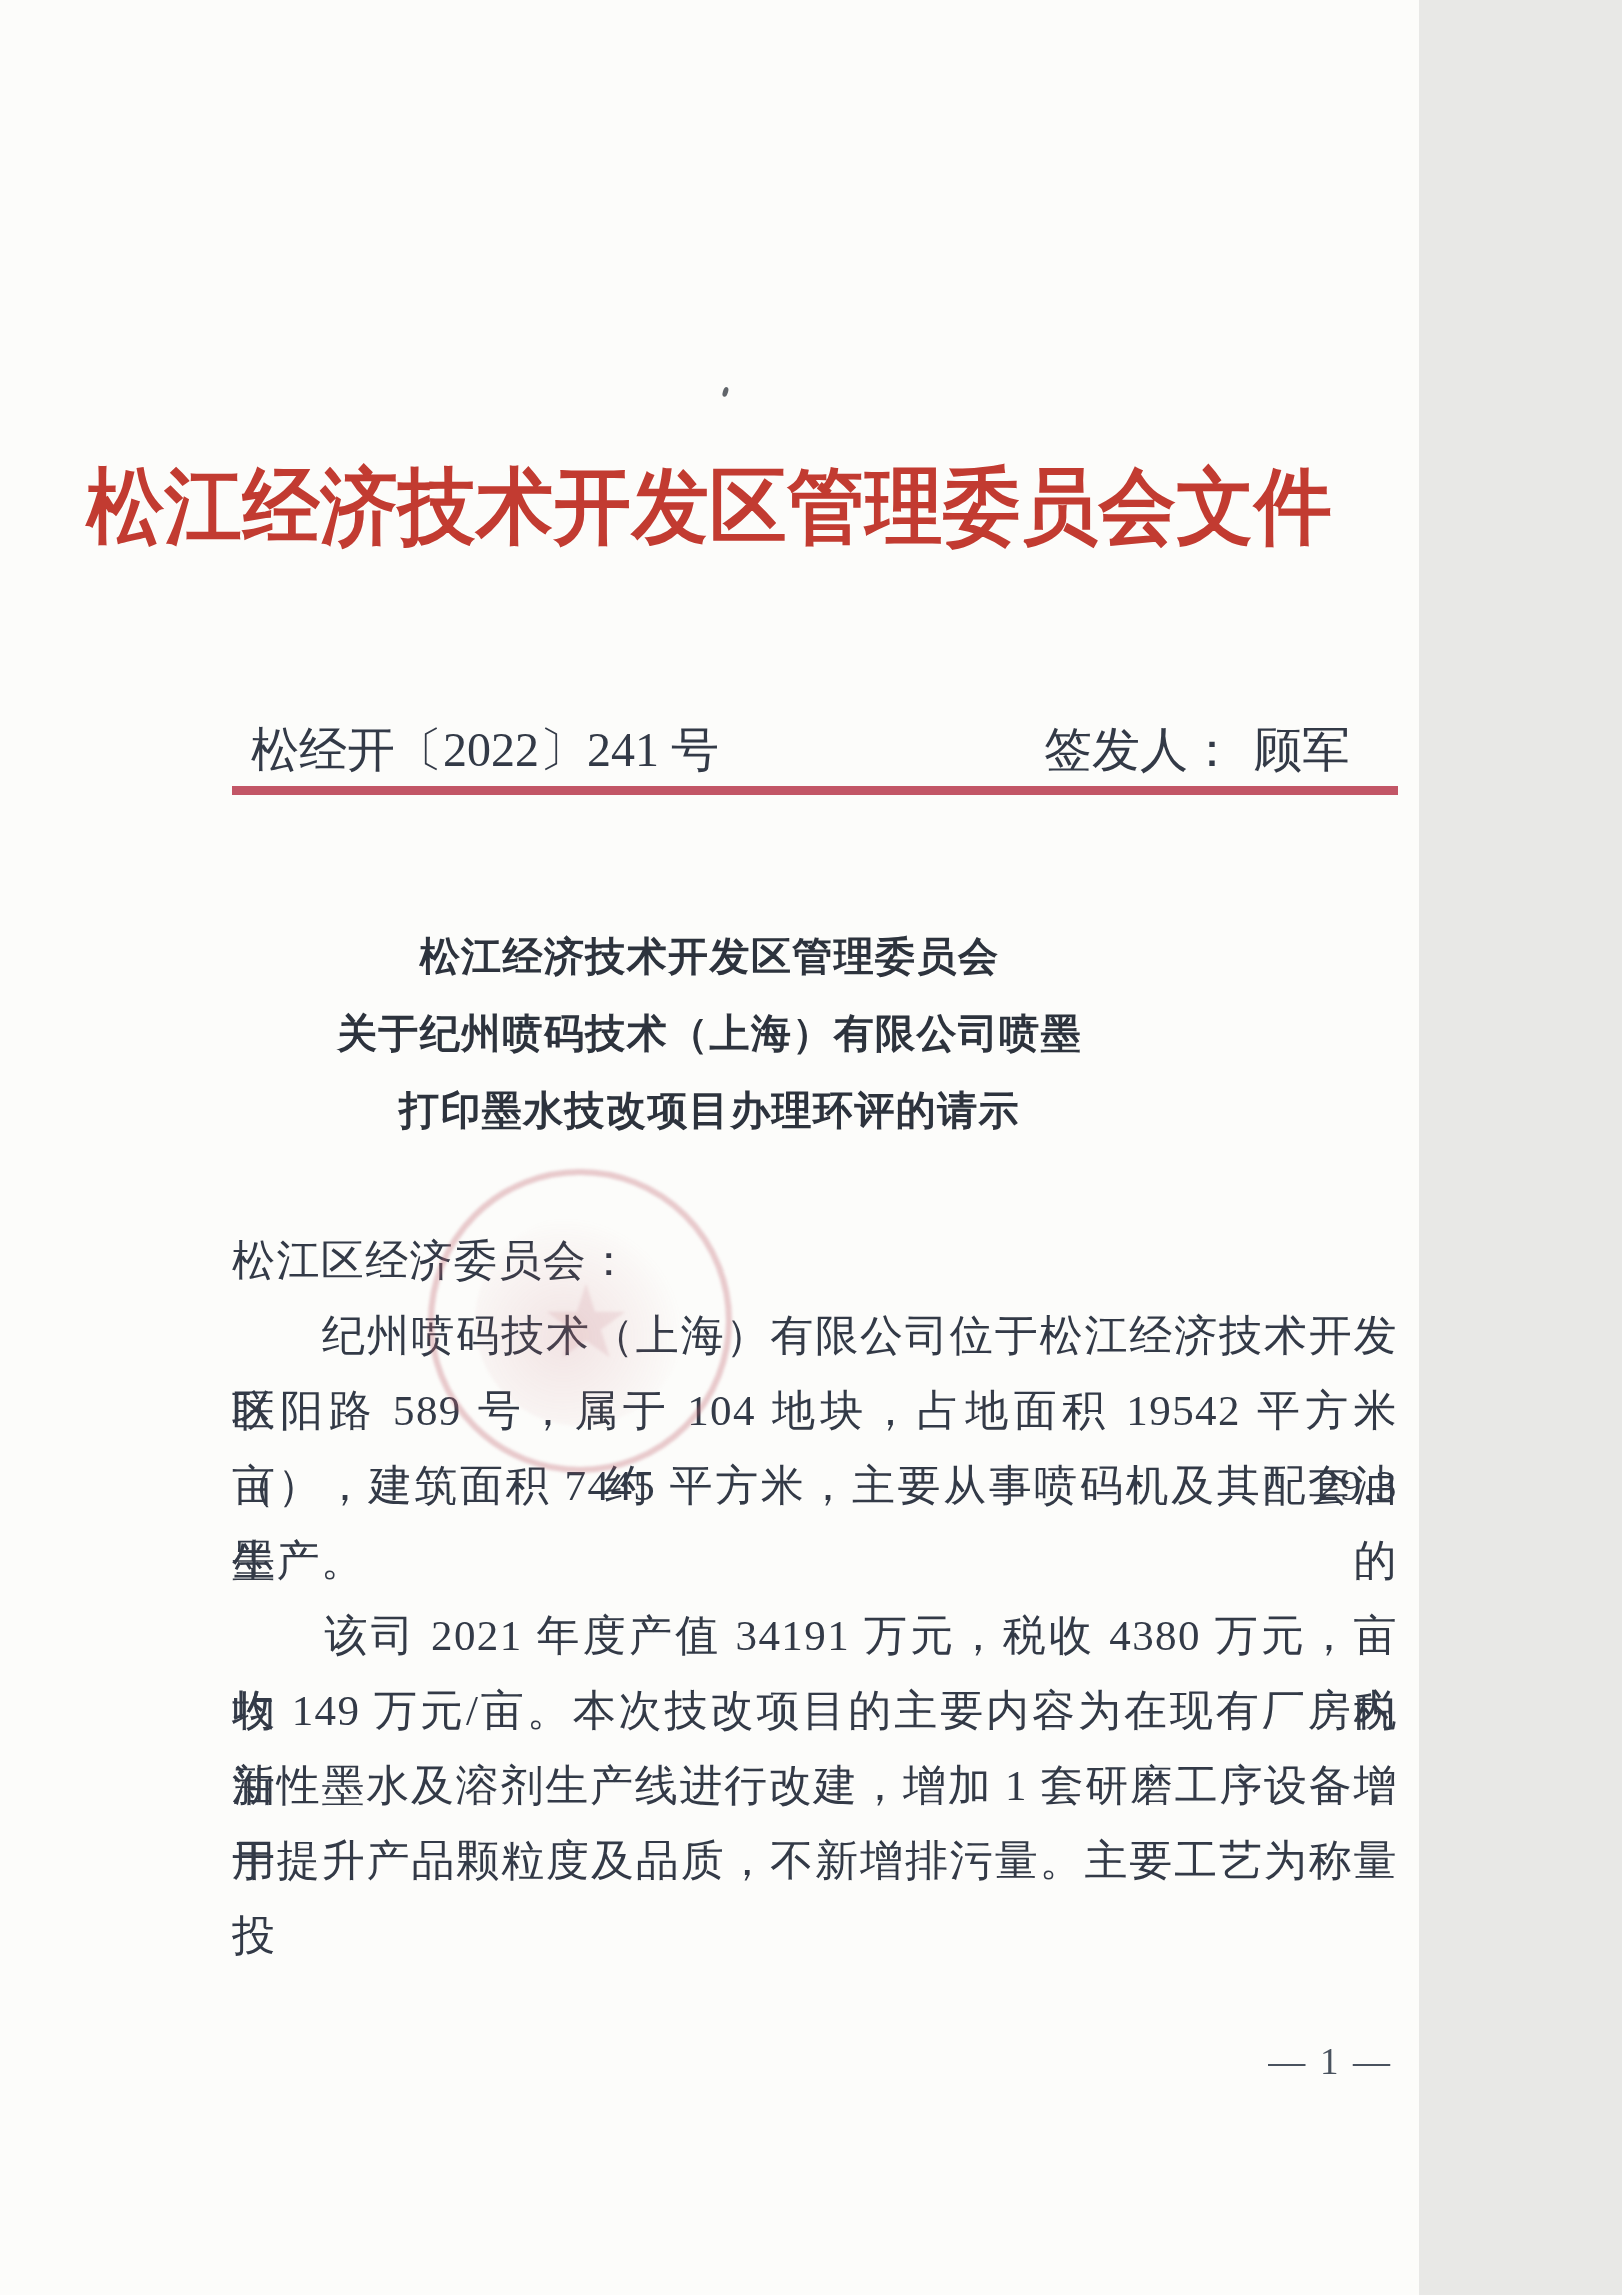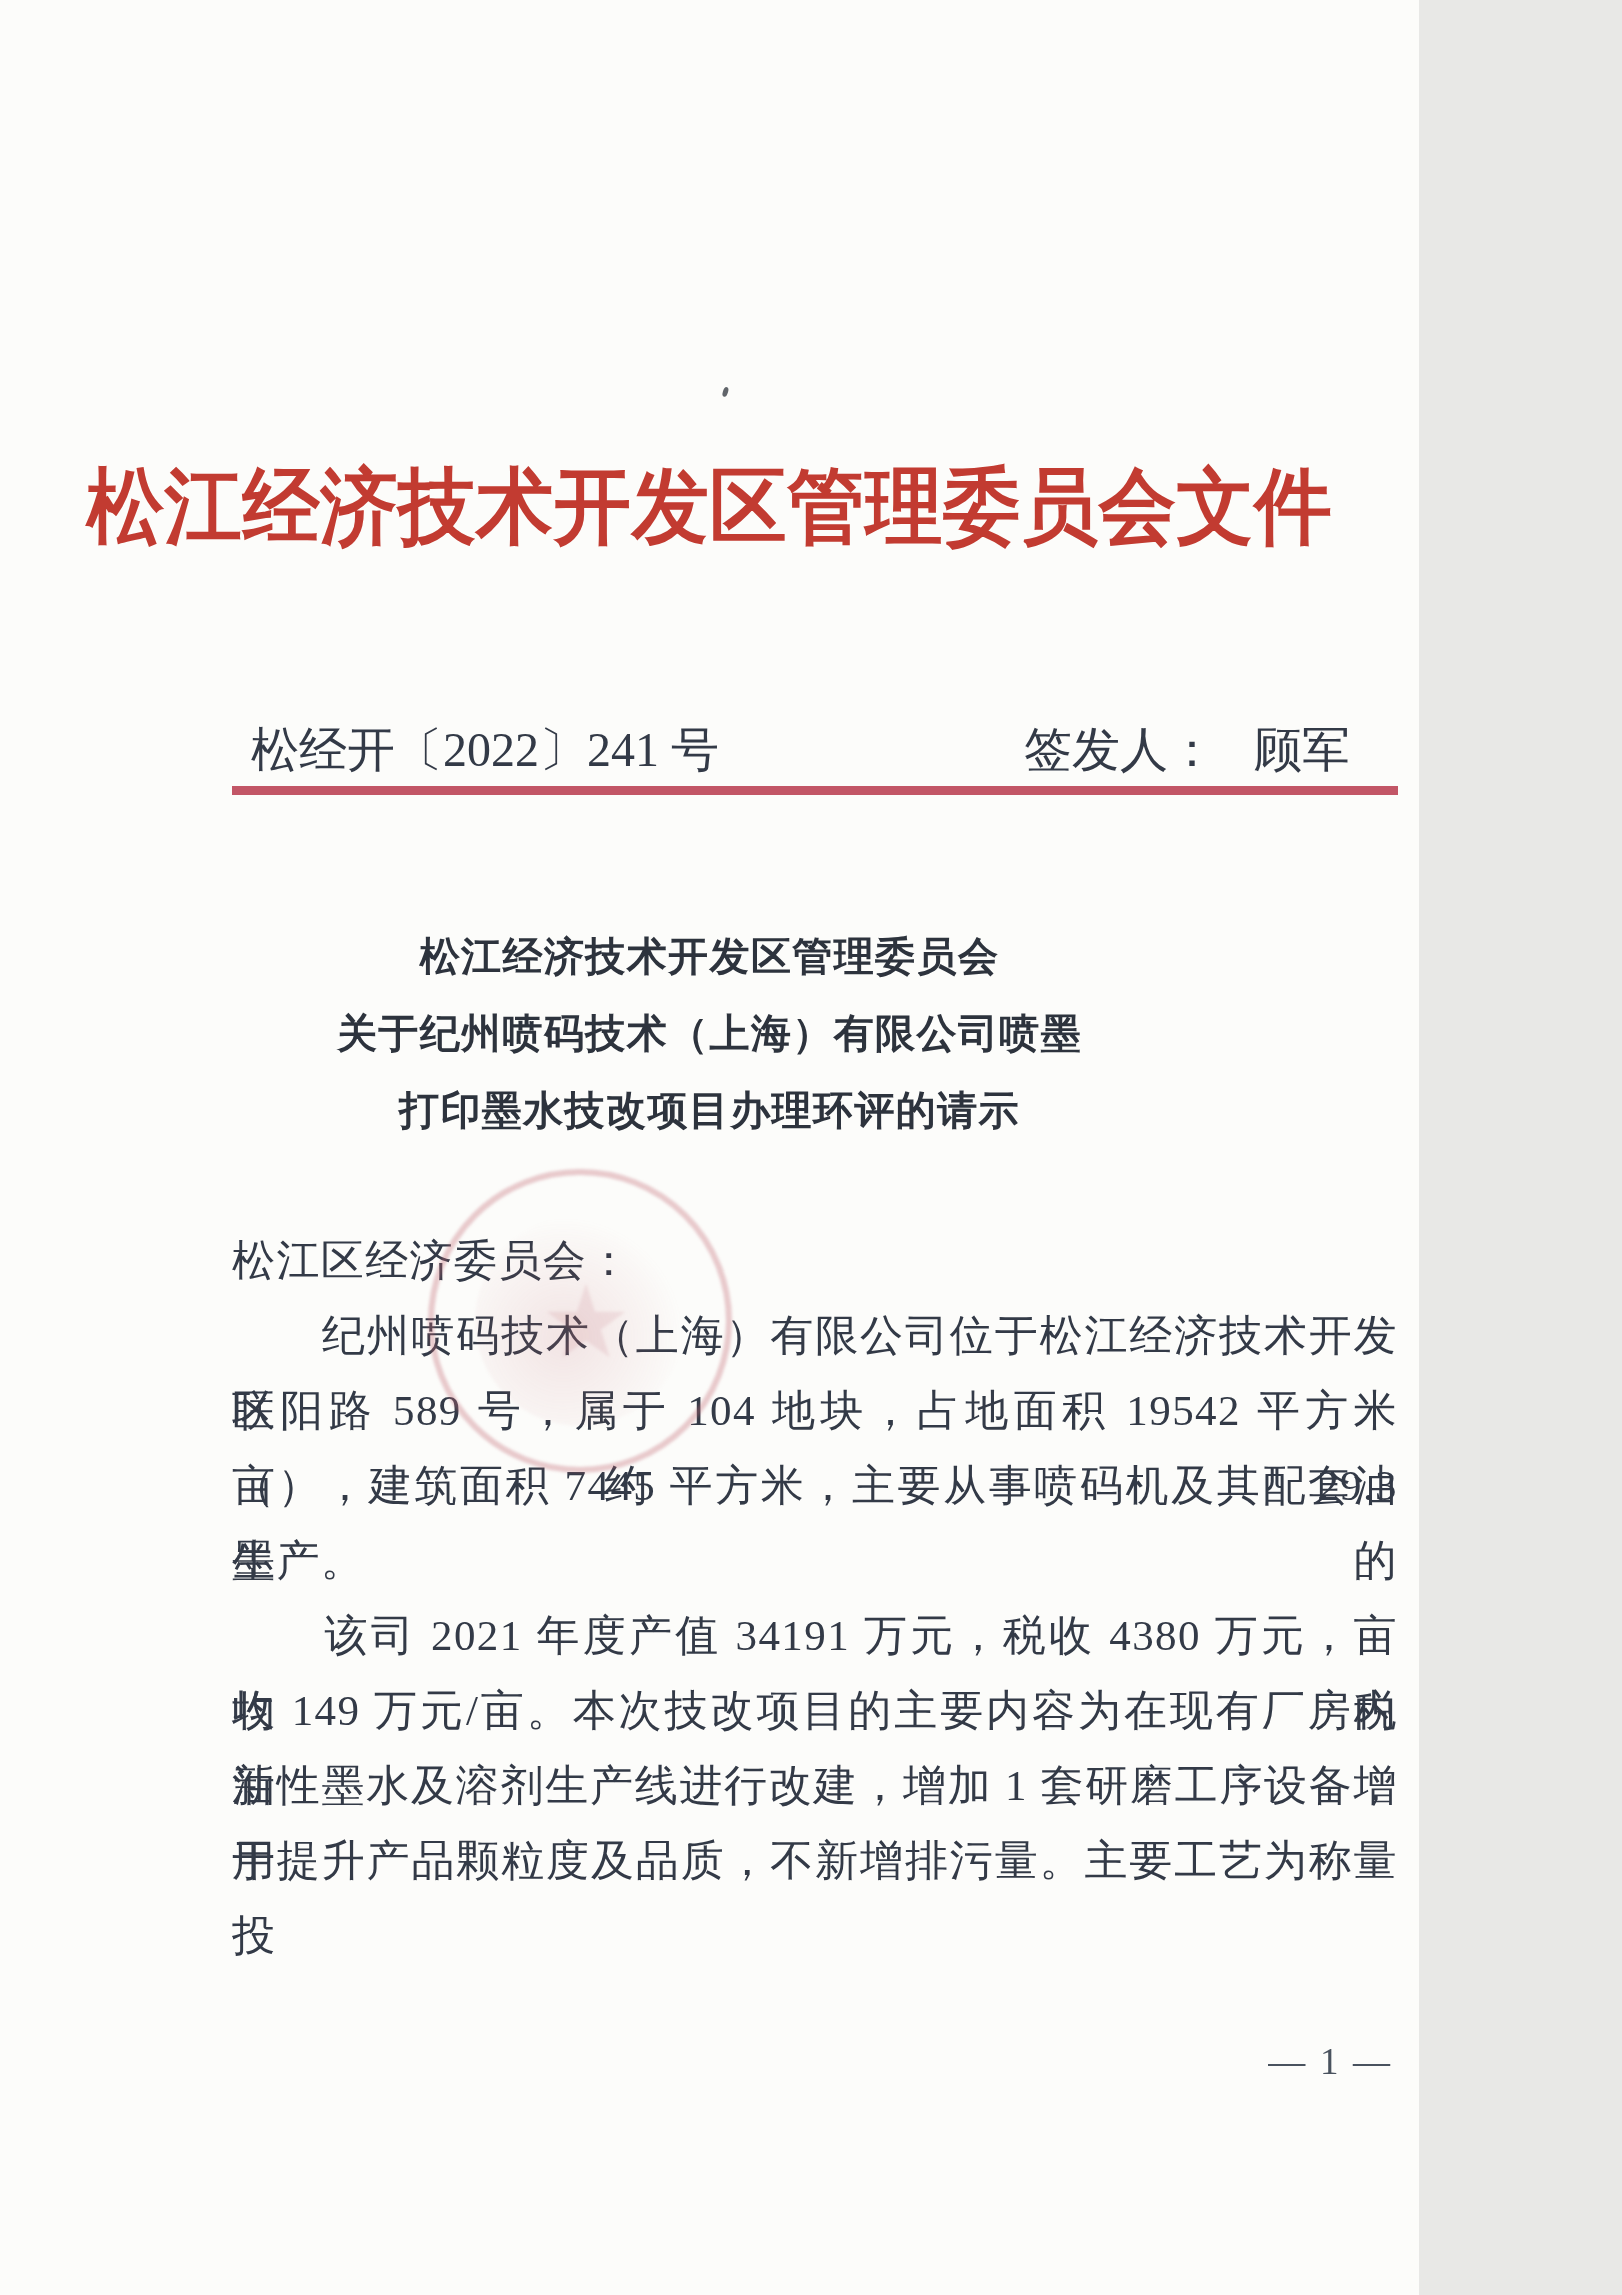--- a/index.html
+++ b/index.html
@@ -32,21 +32,21 @@
     white-space:nowrap;
     letter-spacing:0.7px;
   }
   .docnum-row{
     position:absolute;top:718px;left:232px;width:1166px;
     display:flex;justify-content:space-between;align-items:baseline;
     padding-left:19px;padding-right:48px;
     font-size:48px;color:var(--ink);
     white-space:nowrap;
   }
-  .signer-name{margin-left:38px;}
+  .signer-name{margin-left:18px;}
   .rule{
     position:absolute;top:786px;left:232px;width:1166px;height:8.9px;
     background:var(--rule-red);
   }
   .doc-title{
     position:absolute;top:918px;left:0;width:100%;
     text-align:center;
     font-size:40px;line-height:77px;font-weight:700;
     color:#2d333d;
     letter-spacing:1.4px;

